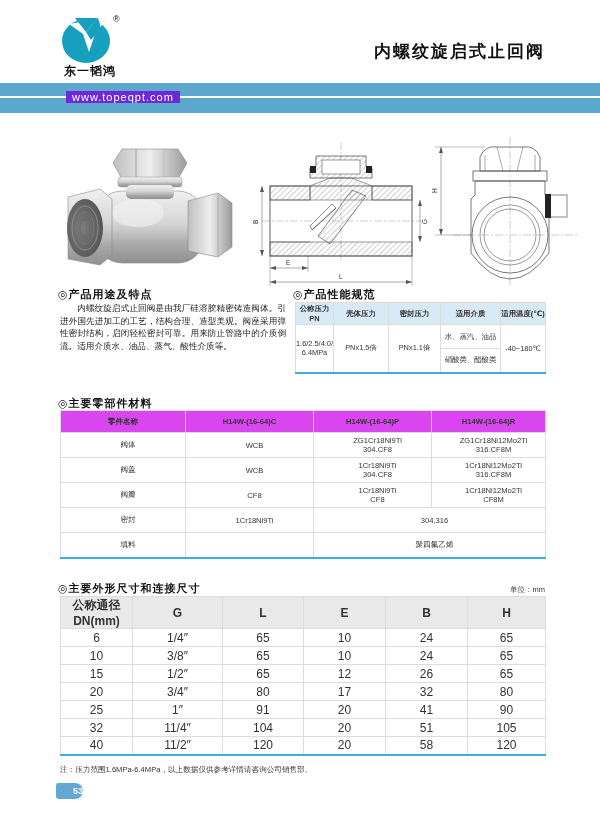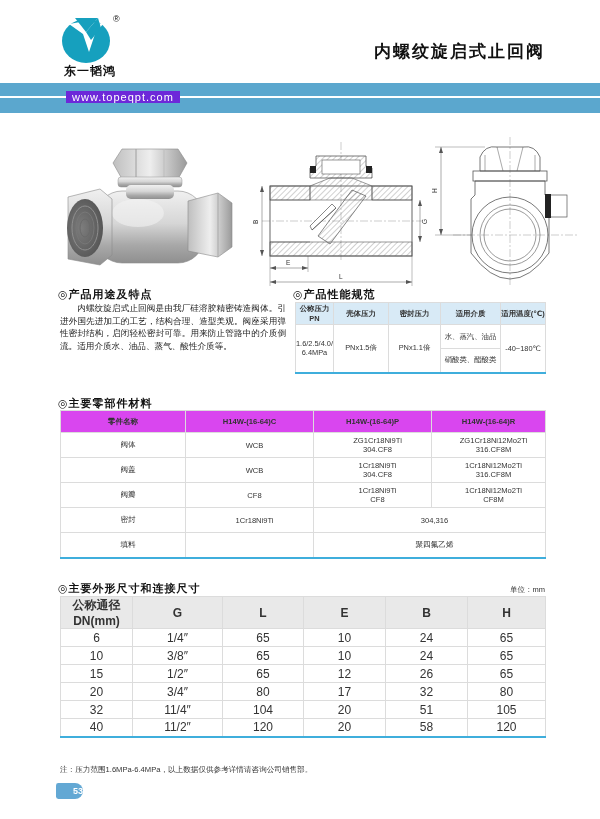--- a/index.html
+++ b/index.html
@@ -336,20 +336,28 @@
   </tr>
   <tr>
     <td>20</td>
     <td>3/4″</td>
     <td>80</td>
     <td>17</td>
     <td>32</td>
     <td>80</td>
   </tr>
   <tr>
+    <td>25</td>
+    <td>1″</td>
+    <td>91</td>
+    <td>20</td>
+    <td>41</td>
+    <td>90</td>
+  </tr>
+  <tr>
     <td>32</td>
     <td>11/4″</td>
     <td>104</td>
     <td>20</td>
     <td>51</td>
     <td>105</td>
   </tr>
   <tr>
     <td>40</td>
     <td>11/2″</td>

